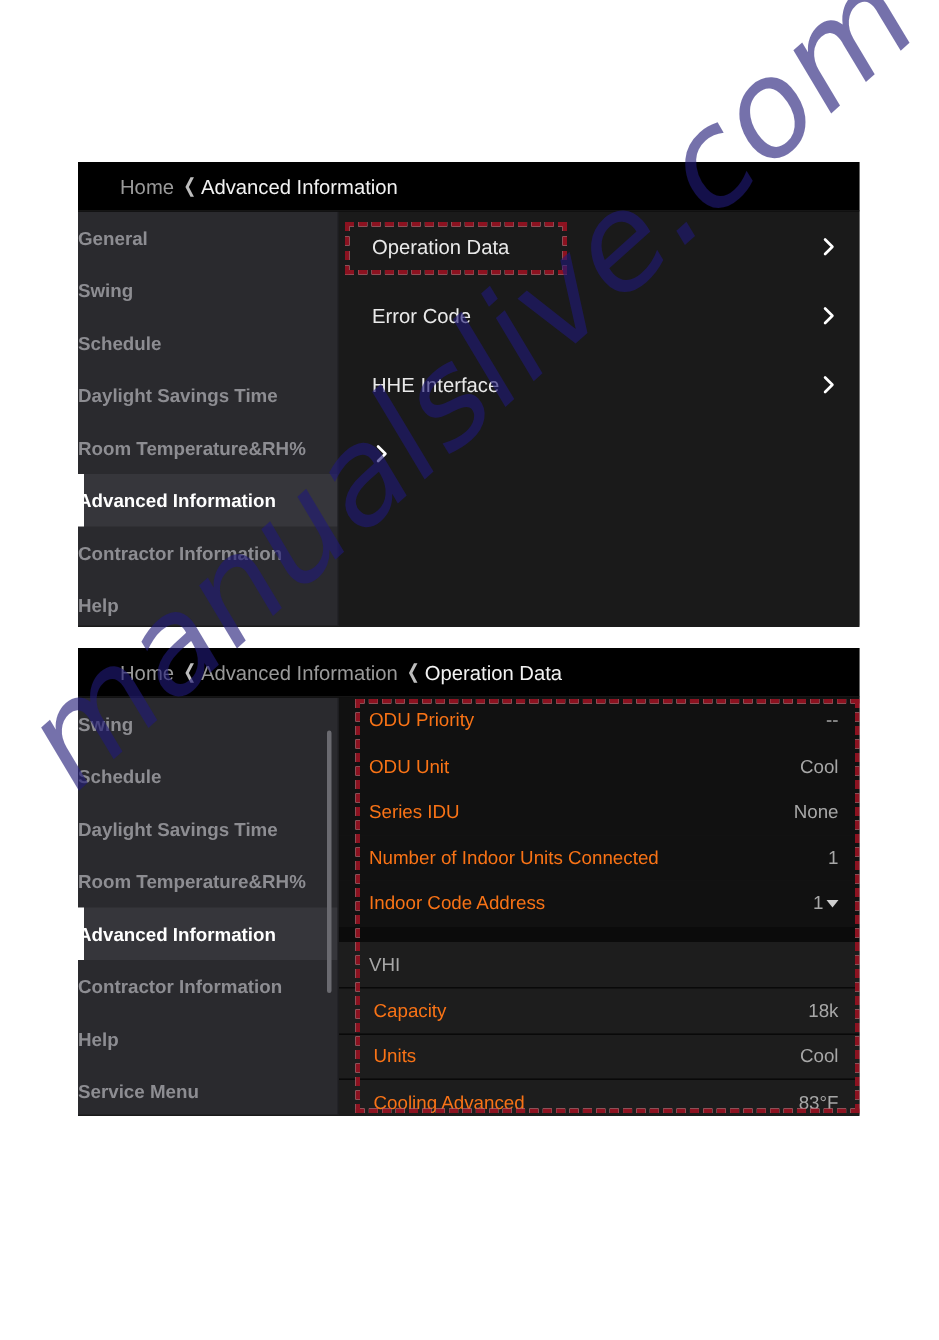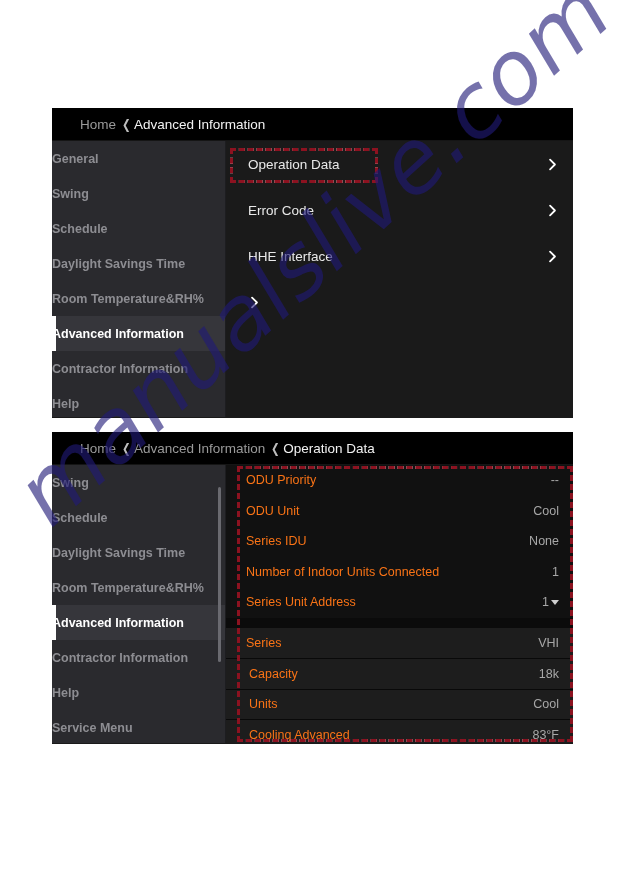--- a/index.html
+++ b/index.html
@@ -367,29 +367,28 @@
         <span class="dlabel">Series IDU</span>
         <span class="dvalue">None</span>
       </div>
 
       <div class="data-row">
         <span class="dlabel">Number of Indoor Units Connected</span>
         <span class="dvalue">1</span>
       </div>
 
       <div class="data-row">
-        <span class="dlabel">Series Unit Address</span>
+        <span class="dlabel">Indoor Code Address</span>
         <span class="dvalue">1</span>
         <span class="caret-down"></span>
       </div>
 
       <div class="group-gap"></div>
 
       <div class="data-row shade">
-        <span class="dlabel">Series</span>
         <span class="dvalue">VHI</span>
       </div>
 
       <div class="data-row shade separator-above">
         <span class="dlabel">Capacity</span>
         <span class="dvalue">18k</span>
       </div>
 
       <div class="data-row shade separator-above">
         <span class="dlabel">Units</span>

